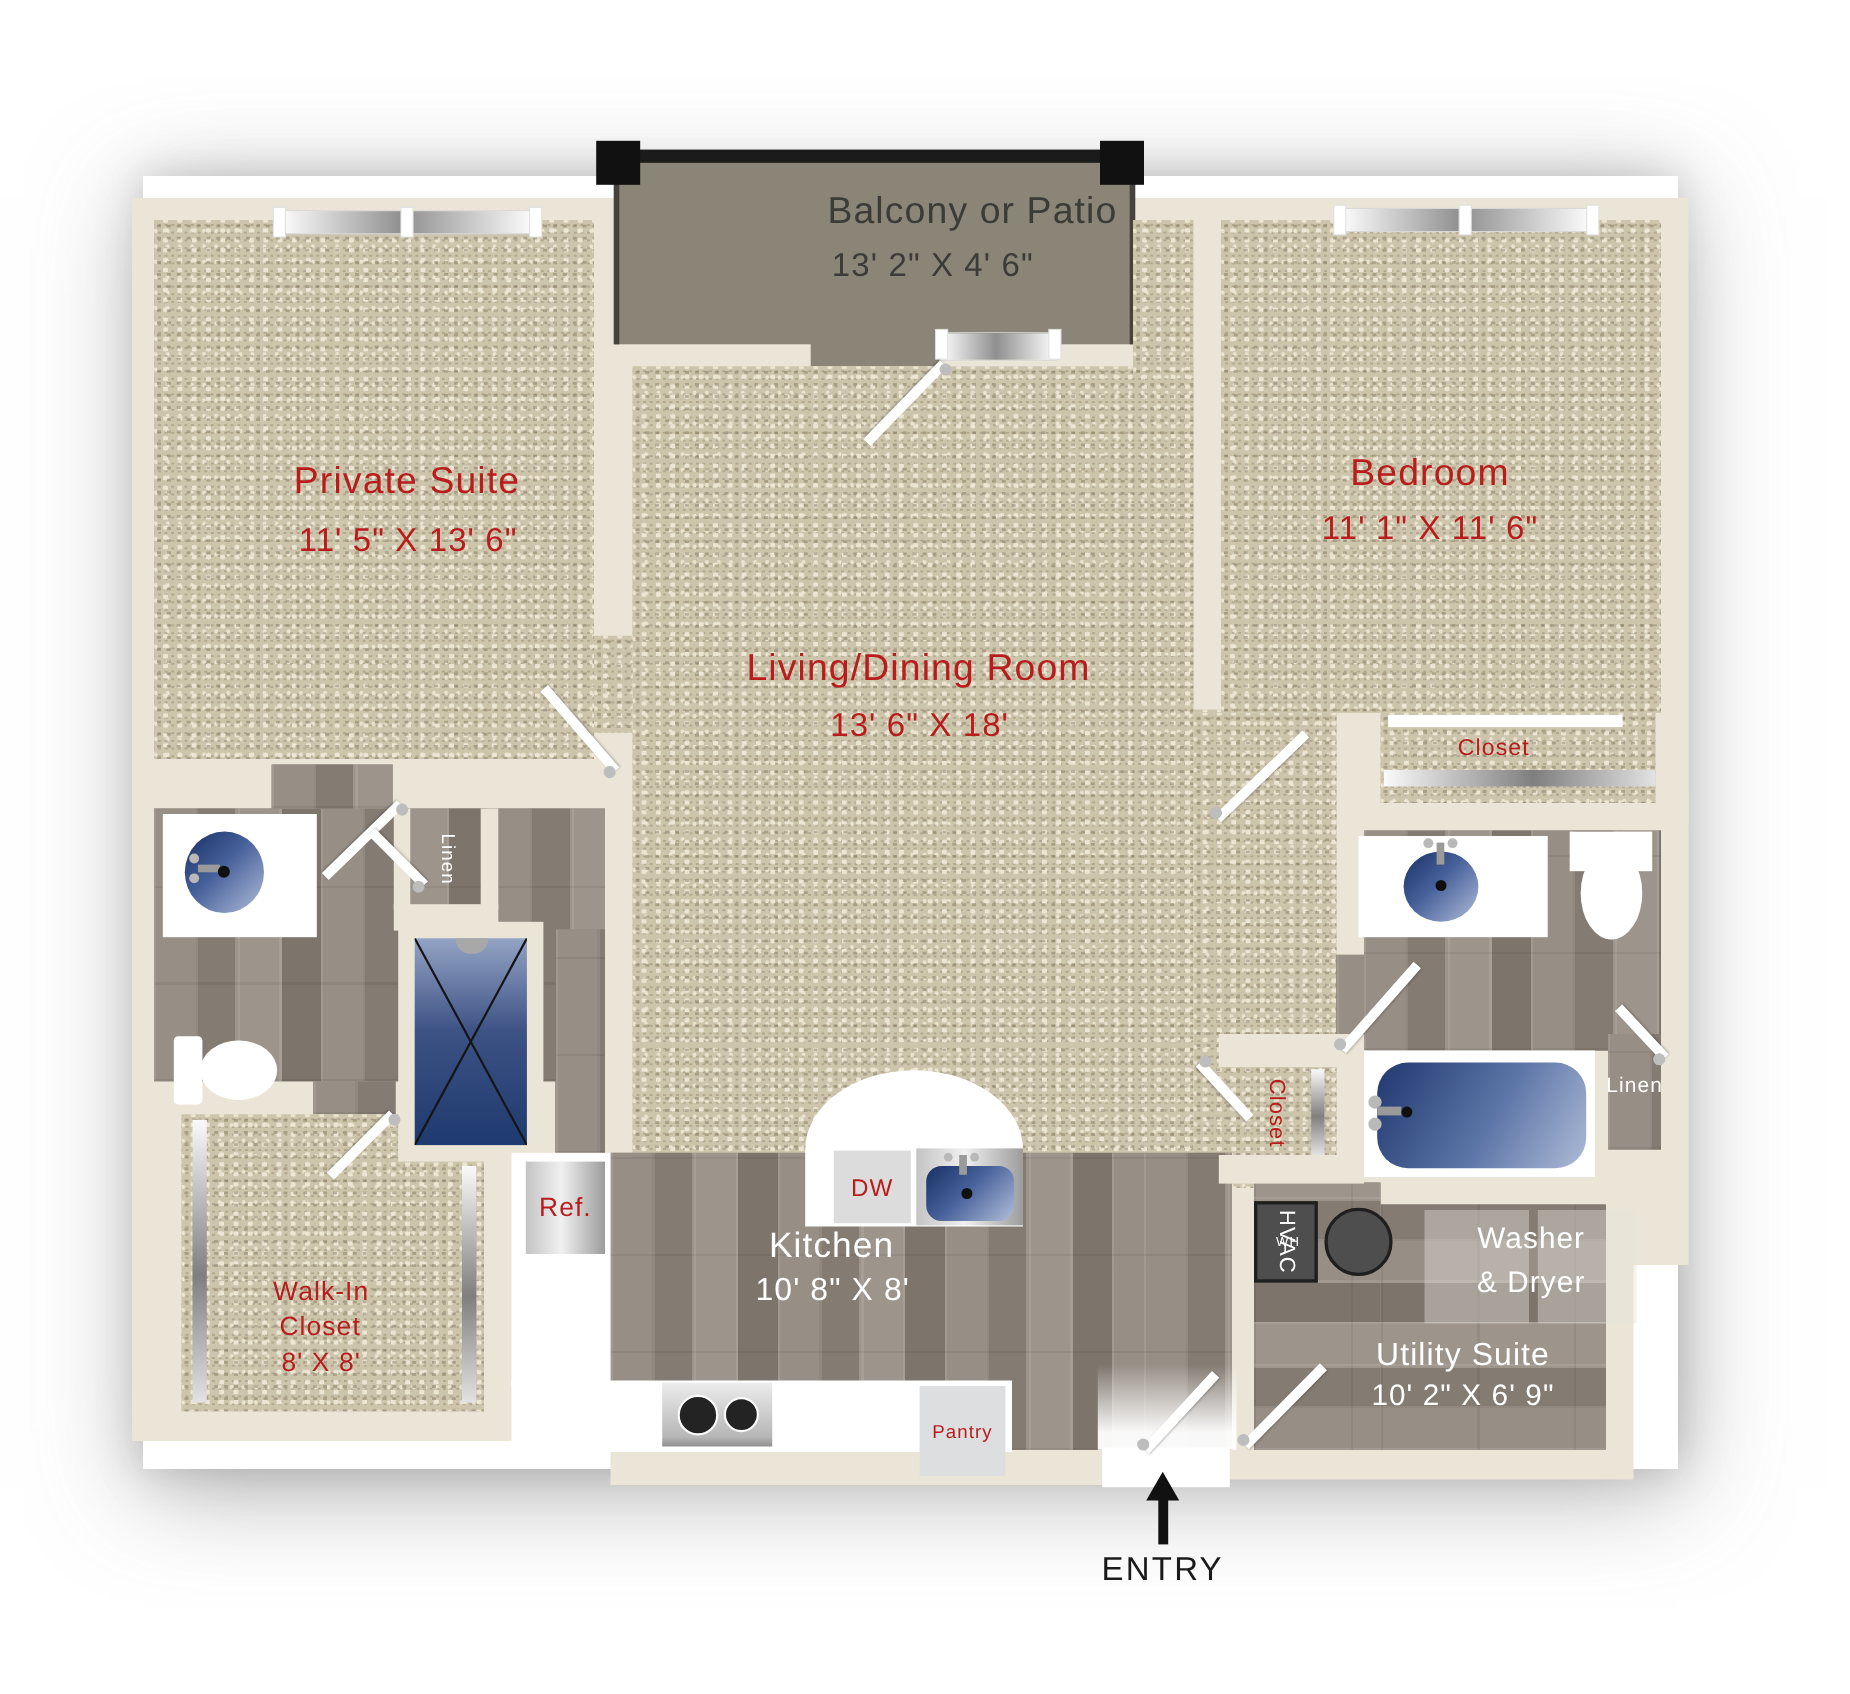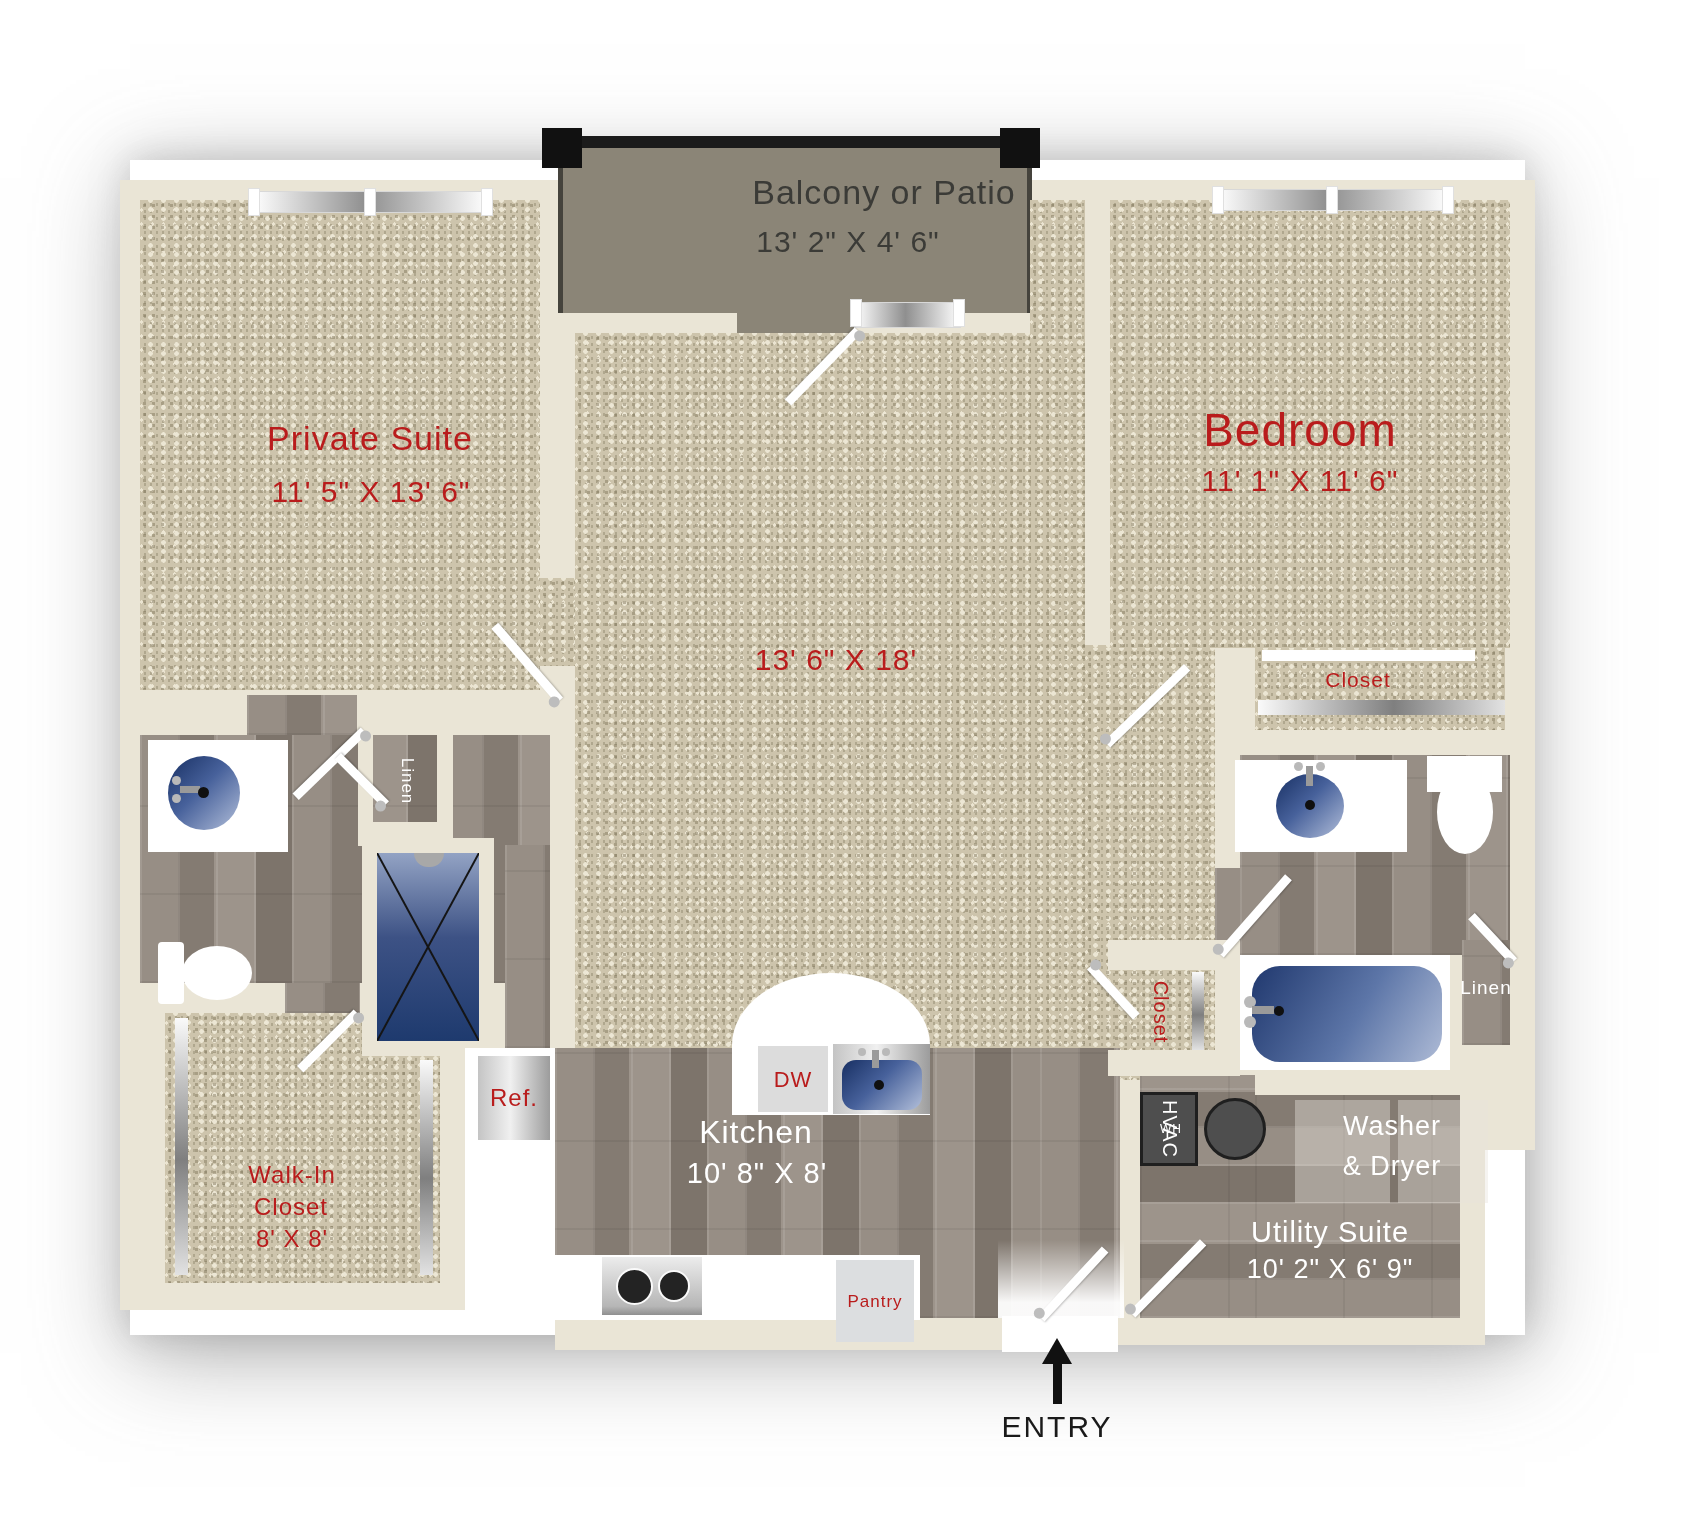--- a/index.html
+++ b/index.html
@@ -185,23 +185,24 @@
   <div class="door" style="left:350px;top:1011px;width:80px;transform:rotate(135deg);"></div>
   <div class="door" style="left:1040px;top:1311px;width:94px;transform:rotate(-47.2deg);"></div>
   <div class="door" style="left:1131px;top:1307px;width:101px;transform:rotate(-45.4deg);"></div>
 
   <div class="lbl" style="left:848px;top:192px;font-size:34px;color:#3b3b37;margin-left:36px;">Balcony or Patio</div>
   <div class="lbl" style="left:848px;top:242px;font-size:30px;color:#3b3b37;">13' 2" X 4' 6"</div>
 
   <div class="lbl" style="left:370px;top:438px;font-size:34px;">Private Suite</div>
   <div class="lbl" style="left:371px;top:492px;font-size:30px;">11' 5" X 13' 6"</div>
 
+  <div class="lbl" style="left:835px;top:608px;font-size:34px;">Living/Dining Room</div>
   <div class="lbl" style="left:836px;top:660px;font-size:30px;">13' 6" X 18'</div>
 
-  <div class="lbl" style="left:1300px;top:430px;font-size:46px;">Bedroom</div>
+  <div class="lbl" style="left:1300px;top:430px;font-size:34px;">Bedroom</div>
   <div class="lbl" style="left:1300px;top:481px;font-size:30px;">11' 1" X 11' 6"</div>
 
   <div class="lbl lw" style="left:756px;top:1132px;font-size:32px;">Kitchen</div>
   <div class="lbl lw" style="left:757px;top:1173px;font-size:29px;">10' 8" X 8'</div>
 
   <div class="lbl" style="left:292px;top:1175px;font-size:24px;">Walk-In</div>
   <div class="lbl" style="left:291px;top:1207px;font-size:24px;">Closet</div>
   <div class="lbl" style="left:292px;top:1239px;font-size:24px;">8' X 8'</div>
 
   <div class="lbl lw" style="left:1330px;top:1232px;font-size:29px;">Utility Suite</div>

